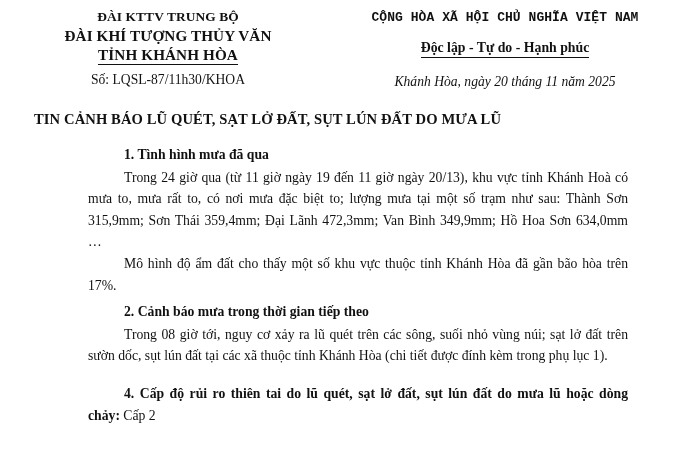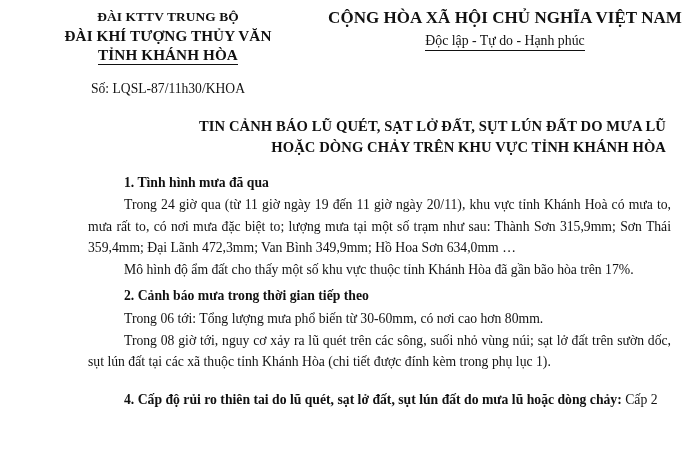--- a/index.html
+++ b/index.html
@@ -57,69 +57,70 @@
     line-height: 19px;
   }
   .hdr-org-line.underlined {
     display: inline-block;
     border-bottom: 1.4px solid #111;
     padding-bottom: 0px;
   }
   .hdr-number {
     font-size: 13.6px;
     line-height: 19px;
-    margin-top: 14px;
+    margin-top: 5px;
     white-space: nowrap;
     text-align: center;
   }
 
   .hdr-nation {
     font-weight: bold;
-    font-size: 17px;
+    font-size: 13px;
     line-height: 19px;
     letter-spacing: 0.05px;
     white-space: nowrap;
+    font-family: Liberation Mono, monospace;
   }
   .hdr-motto {
-    font-weight: normal;
+    font-weight: bold;
     font-size: 13.8px;
     line-height: 18px;
     display: inline-block;
     border-bottom: 1.3px solid #111;
-    margin-top: 5px;
+    margin-top: 12px;
     white-space: nowrap;
   }
   .hdr-place-date {
     font-style: italic;
     font-size: 13.6px;
     line-height: 19px;
     margin-top: 14px;
     white-space: nowrap;
   }
 
   
   .doc-title {
-    text-align: right;
+    text-align: left;
     font-weight: bold;
     font-size: 14.6px;
     line-height: 21px;
     letter-spacing: 0.1px;
     margin-top: 18px;
     padding: 0 34px;
   }
   .doc-title .tline {
     display: block;
     white-space: nowrap;
   }
 
   
   .doc-body {
     margin-top: 14px;
     padding-left: 88px;
-    padding-right: 29px;
+    padding-right: 72px;
     font-size: 13.7px;
     line-height: 21.6px;
   }
   .sec-heading {
     font-weight: bold;
     text-indent: 36px;
     margin-bottom: 1px;
     margin-top: 5px;
   }
   .sec-heading.first { margin-top: 0; }
@@ -147,37 +148,36 @@
     <div class="hdr-left">
       <div class="hdr-org-line">ĐÀI KTTV TRUNG BỘ</div>
       <div class="hdr-org-line big">ĐÀI KHÍ TƯỢNG THỦY VĂN</div>
       <div class="hdr-org-line big underlined">TỈNH KHÁNH HÒA</div>
       <div class="hdr-number">Số: LQSL-87/11h30/KHOA</div>
     </div>
 
     <div class="hdr-right">
       <div class="hdr-nation">CỘNG HÒA XÃ HỘI CHỦ NGHĨA VIỆT NAM</div>
       <div class="hdr-motto">Độc lập - Tự do - Hạnh phúc</div>
+      <div class="hdr-place-date">Khánh Hòa, ngày 20 tháng 11 năm 2025</div>
     </div>
 
   </div>
 
   <div class="doc-title">
     <span class="tline">TIN CẢNH BÁO LŨ QUÉT, SẠT LỞ ĐẤT, SỤT LÚN ĐẤT DO MƯA LŨ</span>
-    <span class="tline">HOẶC DÒNG CHẢY TRÊN KHU VỰC TỈNH KHÁNH HÒA</span>
   </div>
 
   <div class="doc-body">
 
     <div class="sec-heading first">1. Tình hình mưa đã qua</div>
-    <p class="para">Trong 24 giờ qua (từ 11 giờ ngày 19 đến 11 giờ ngày 20/11), khu vực tỉnh Khánh Hoà có mưa to, mưa rất to, có nơi mưa đặc biệt to; lượng mưa tại một số trạm như sau: Thành Sơn 315,9mm; Sơn Thái 359,4mm; Đại Lãnh 472,3mm; Van Bình 349,9mm; Hồ Hoa Sơn 634,0mm …</p>
+    <p class="para">Trong 24 giờ qua (từ 11 giờ ngày 19 đến 11 giờ ngày 20/13), khu vực tỉnh Khánh Hoà có mưa to, mưa rất to, có nơi mưa đặc biệt to; lượng mưa tại một số trạm như sau: Thành Sơn 315,9mm; Sơn Thái 359,4mm; Đại Lãnh 472,3mm; Van Bình 349,9mm; Hồ Hoa Sơn 634,0mm …</p>
     <p class="para">Mô hình độ ẩm đất cho thấy một số khu vực thuộc tỉnh Khánh Hòa đã gần bão hòa trên 17%.</p>
 
     <div class="sec-heading">2. Cảnh báo mưa trong thời gian tiếp theo</div>
-    <p class="para">Trong 06 tới: Tổng lượng mưa phổ biến từ 30-60mm, có nơi cao hơn 80mm.</p>
 
     <p class="para">Trong 08 giờ tới, nguy cơ xảy ra lũ quét trên các sông, suối nhỏ vùng núi; sạt lở đất trên sườn dốc, sụt lún đất tại các xã thuộc tỉnh Khánh Hòa (chi tiết được đính kèm trong phụ lục 1).</p>
 
     <div class="sec-heading-inline">
       <b>4. Cấp độ rủi ro thiên tai do lũ quét, sạt lở đất, sụt lún đất do mưa lũ hoặc dòng chảy:</b><span>&nbsp;</span><span>Cấp 2</span>
     </div>
 
   </div>
 
 </div>

